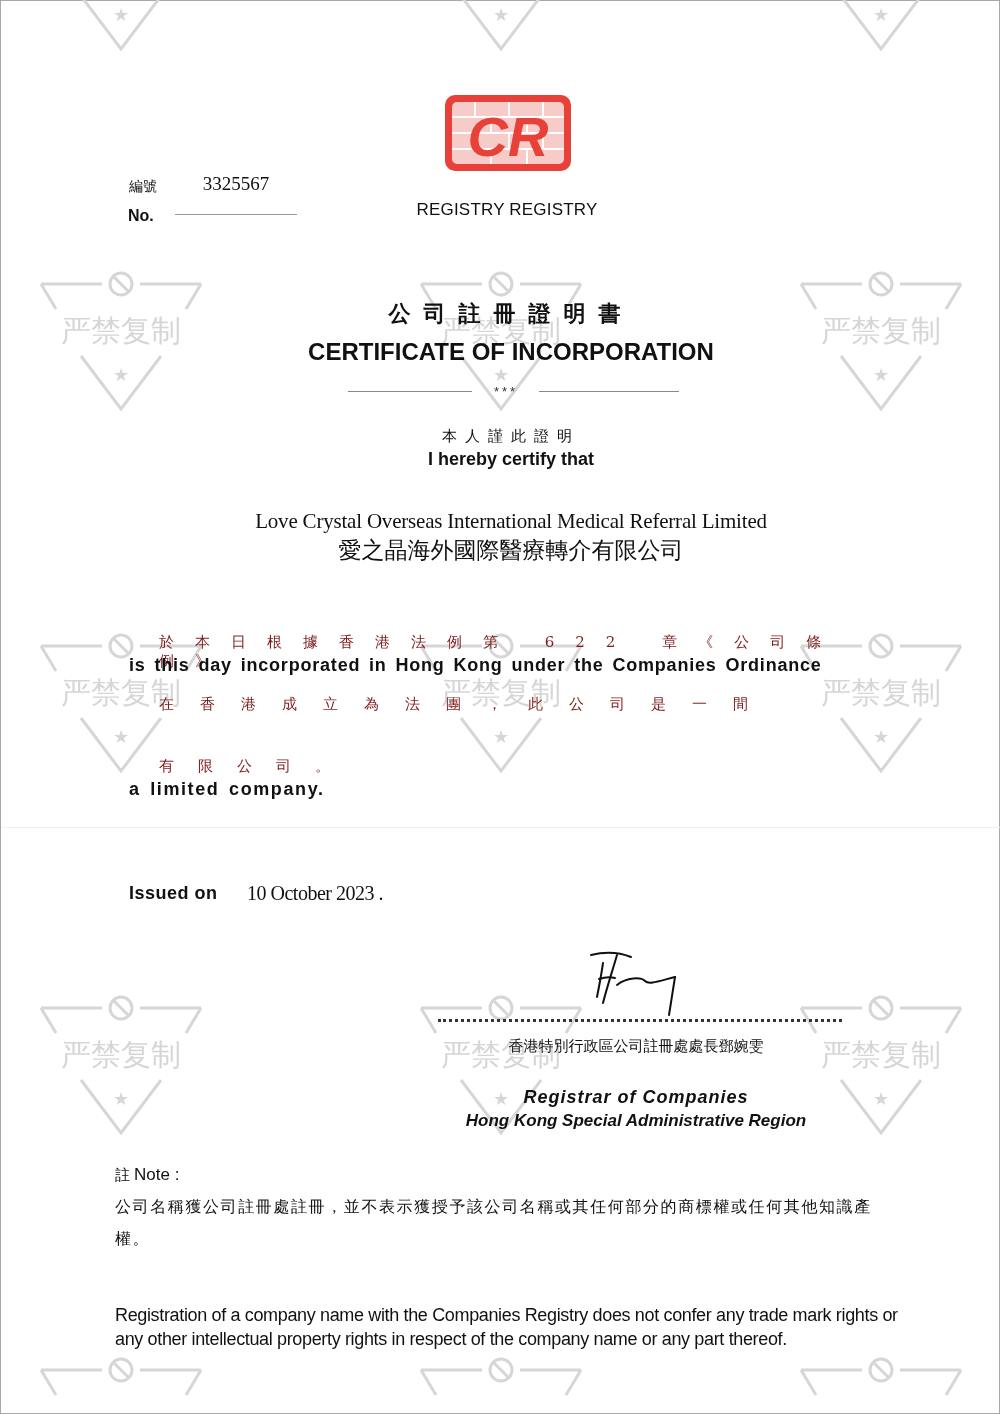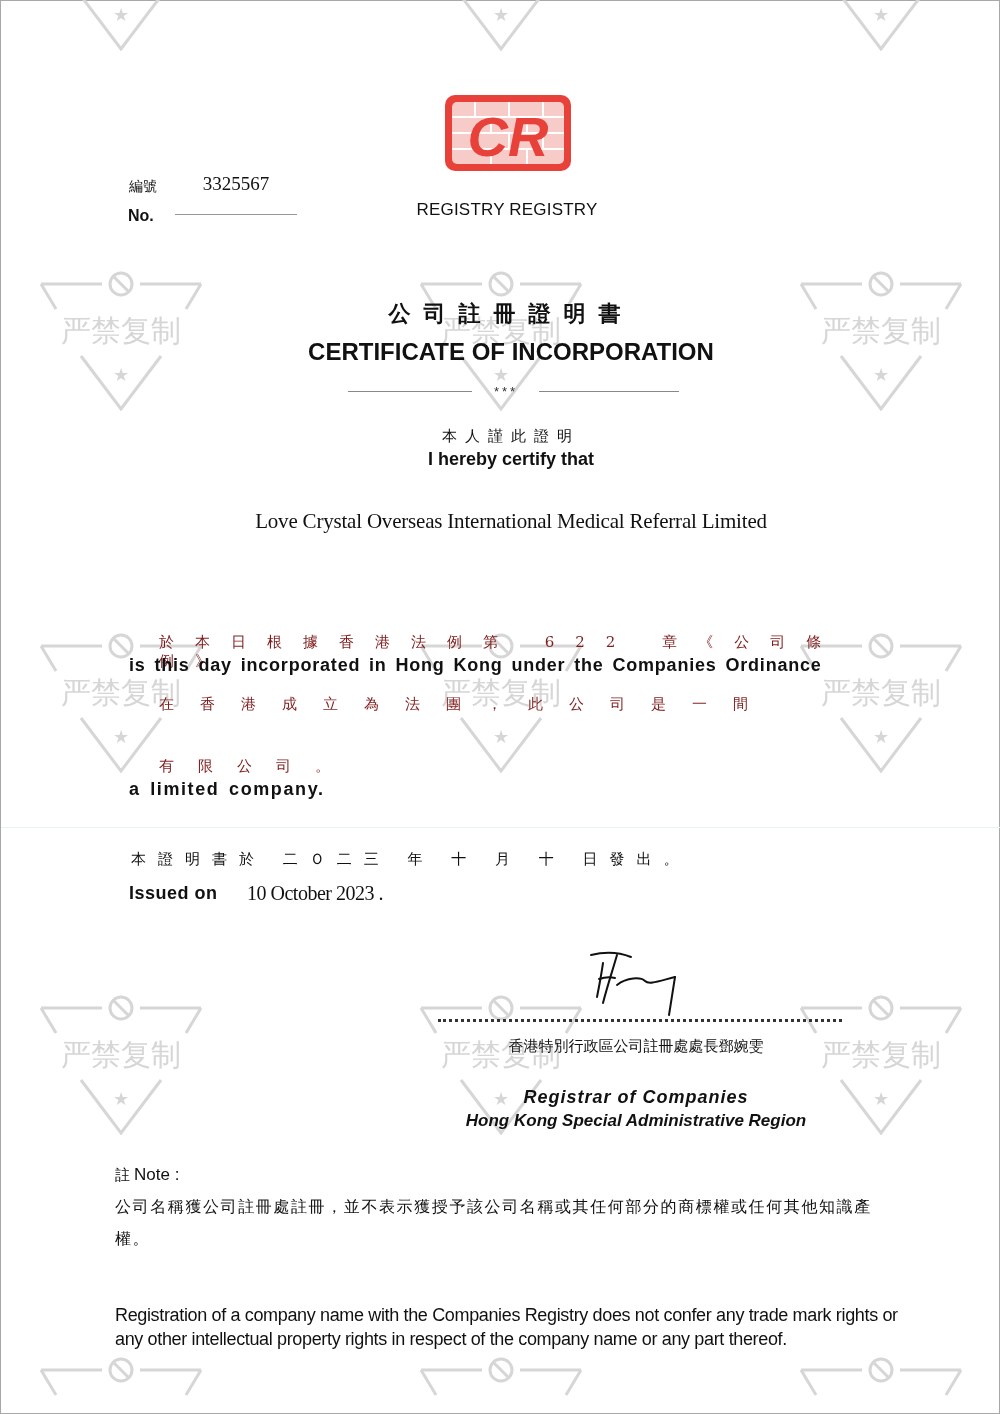--- a/index.html
+++ b/index.html
@@ -278,28 +278,28 @@
     <div class="abs title-cn">公司註冊證明書</div>
     <div class="abs title-en">CERTIFICATE OF INCORPORATION</div>
     <div class="abs rule-l"></div>
     <div class="abs stars">***</div>
     <div class="abs rule-r"></div>
 
     <div class="abs certify-cn">本人謹此證明</div>
     <div class="abs certify-en">I hereby certify that</div>
 
     <div class="abs company-en">Love Crystal Overseas International Medical Referral Limited</div>
+    <div class="abs company-cn">愛之晶海外國際醫療轉介有限公司</div>
 
     <div class="abs cn-spaced b1-cn">於本日根據香港法例第 622 章《公司條例》</div>
     <div class="abs en-body b1-en">is this day incorporated in Hong Kong under the Companies Ordinance</div>
     <div class="abs cn-spaced b2-cn">在香港成立為法團，此公司是一間</div>
     <div class="abs cn-spaced b3-cn">有限公司。</div>
     <div class="abs en-body b3-en">a limited company.</div>
 
-    <div class="abs issue-cn">本證明書於 二Ｏ二三 年 十 月 十 日發出。</div>
     <div class="abs issue-label">Issued on</div>
     <div class="abs issue-date">10 October 2023 .</div>
 
     <div class="abs signature">
       <svg viewBox="0 0 100 72" width="100" height="72">
         <g fill="none" stroke="#111" stroke-width="2" stroke-linecap="round" stroke-linejoin="round">
           <path d="M4 8 C20 4, 34 6, 44 10"></path>
           <path d="M16 16 C14 30, 12 40, 10 50"></path>
           <path d="M12 32 C18 30, 24 30, 28 31"></path>
           <path d="M30 8 C26 22, 20 40, 16 56"></path>

